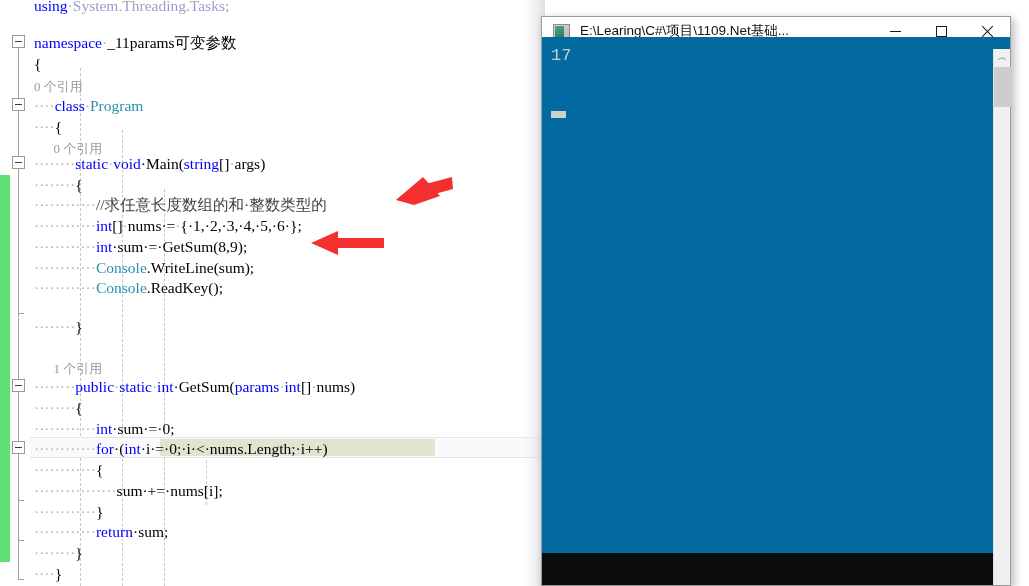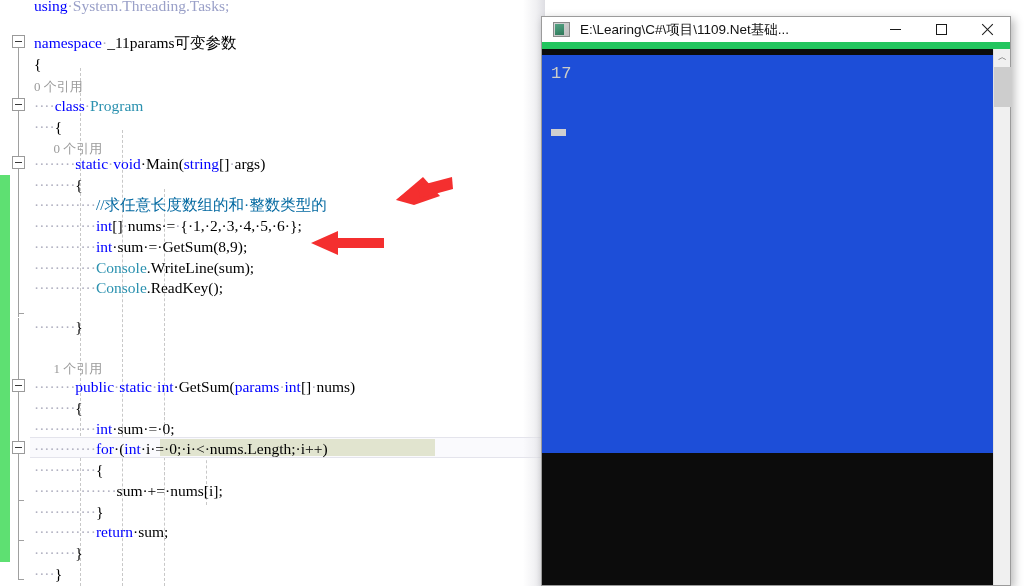--- a/index.html
+++ b/index.html
@@ -85,41 +85,41 @@
   
   .brace-hl {
     position: absolute; left: 160px; top: 439px;
     width: 275px; height: 17px;
     background: #e1e4cf;
   }
 
   
   .kw   { color: #0000ff; }      
   .typ  { color: #2b91af; }      
-  .cmt  { color: #0369a1; }
+  .cmt  { color: #404040; }
   .dot  { color: #b0b0c0; }      
   .lens { color: #9b9b9b; font-size: 13px; }
 
   
   .arrow-svg { position: absolute; left: 0; top: 0; pointer-events: none; }
 
   
   .console-window {
     position: absolute; left: 541px; top: 16px;
     width: 470px; height: 570px;
     background: #0c0c0c;
     border: 1px solid #9b9b9b;
     box-shadow: 3px 3px 9px rgba(0,0,0,0.28);
   }
   .console-titlebar {
     position: relative;
     height: 32px; width: 100%;
     background: #ffffff;
     display: flex; align-items: center;
-    border-bottom: 7px solid #22c55e;
+    border-bottom: 4px solid #22c55e;
   }
   .console-icon {
     width: 17px; height: 15px; margin-left: 11px; margin-right: 10px;
     background: linear-gradient(135deg, #d8d8d8 0%, #bdbdbd 100%);
     border: 1px solid #8a8a8a;
     position: relative; flex: none;
   }
   .console-icon::after {
     content: ""; position: absolute; left: 1px; top: 1px;
     width: 9px; height: 11px;
@@ -140,23 +140,23 @@
   .gl-max { width: 11px; height: 11px; border: 1px solid #1a1a1a; }
   .gl-close { position: relative; width: 13px; height: 13px; }
   .gl-close::before, .gl-close::after {
     content: ""; position: absolute; left: -1px; top: 6px;
     width: 15px; height: 1px; background: #1a1a1a;
   }
   .gl-close::before { transform: rotate(45deg); }
   .gl-close::after  { transform: rotate(-45deg); }
 
   .console-body {
-    position: absolute; left: 0; top: 38px;
-    width: 468px; height: 398px;
-    background: #1d4ed8;
+    position: absolute; left: 0; top: 20px;
+    width: 468px; height: 516px;
+    background: #0369a1;
     overflow: hidden;
   }
   .console-text {
     position: absolute; left: 9px; top: 9px;
     font-family: "Liberation Mono", "DejaVu Sans Mono", monospace;
     font-size: 17px; line-height: 20px;
     color: #ccccc7;
     white-space: pre;
   }
   .console-cursor {

